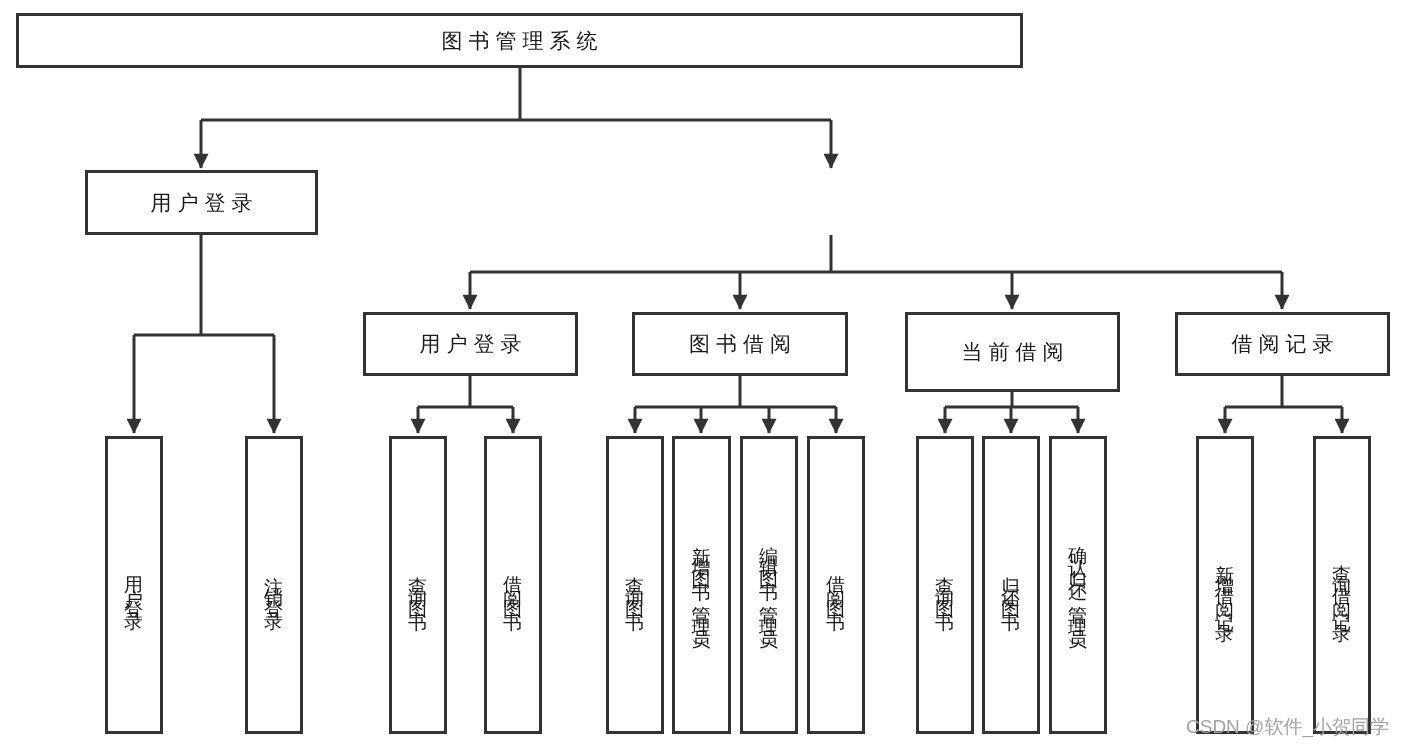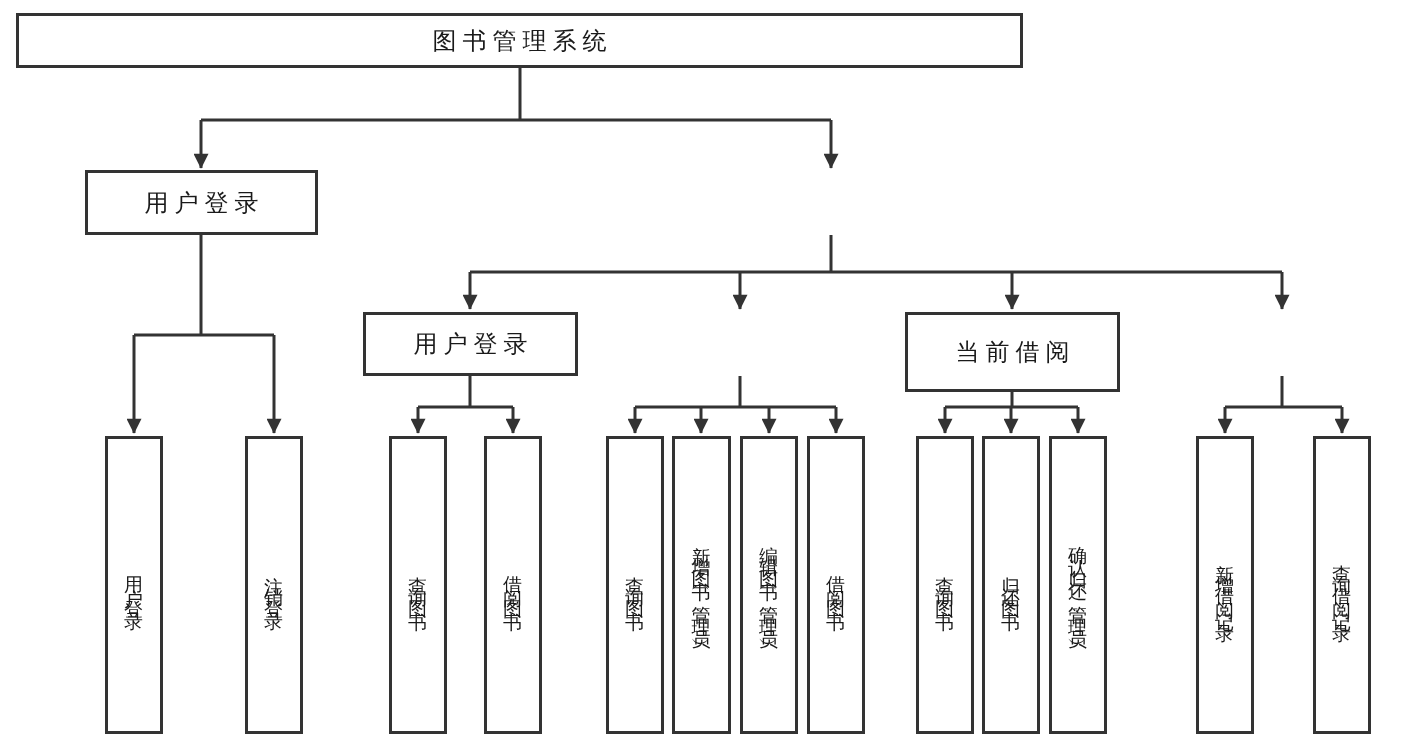--- a/index.html
+++ b/index.html
@@ -25,21 +25,21 @@
     position: absolute;
     box-sizing: border-box;
     border: 3px solid #333333;
     background: #ffffff;
     display: flex;
     align-items: center;
     justify-content: center;
     z-index: 2;
   }
   .node.h span {
-    font-size: 24px;
+    font-size: 21px;
     letter-spacing: 6px;
     text-indent: 6px;
     color: #1a1a1a;
     white-space: nowrap;
   }
   .node.v span {
     writing-mode: vertical-rl;
     text-orientation: mixed;
     font-size: 19px;
     letter-spacing: 12px;
@@ -110,22 +110,28 @@
     <span>图书管理系统</span>
   </div>
 
   <div class="node h" style="left:85px; top:170px; width:233px; height:65px;">
     <span>用户登录</span>
   </div>
 
   <div class="node h" style="left:363px; top:312px; width:215px; height:64px;">
     <span>用户登录</span>
   </div>
+  <div class="node h" style="left:632px; top:312px; width:216px; height:64px;">
+    <span>图书借阅</span>
+  </div>
   <div class="node h" style="left:905px; top:312px; width:215px; height:80px;">
     <span>当前借阅</span>
+  </div>
+  <div class="node h" style="left:1175px; top:312px; width:215px; height:64px;">
+    <span>借阅记录</span>
   </div>
 
   <div class="node v" style="left:105px; top:436px; width:58px; height:298px;">
     <span>用户登录</span>
   </div>
   <div class="node v" style="left:245px; top:436px; width:58px; height:298px;">
     <span>注销登录</span>
   </div>
 
   <div class="node v" style="left:389px; top:436px; width:58px; height:298px;">
@@ -158,14 +164,15 @@
     <span>确认归还（管理员）</span>
   </div>
 
   <div class="node v" style="left:1196px; top:436px; width:58px; height:298px;">
     <span>新增借阅记录</span>
   </div>
   <div class="node v" style="left:1313px; top:436px; width:58px; height:298px;">
     <span>查询借阅记录</span>
   </div>
 
+  <div class="watermark">CSDN @软件_小贺同学</div>
 
 </div>
 
 </body></html>

